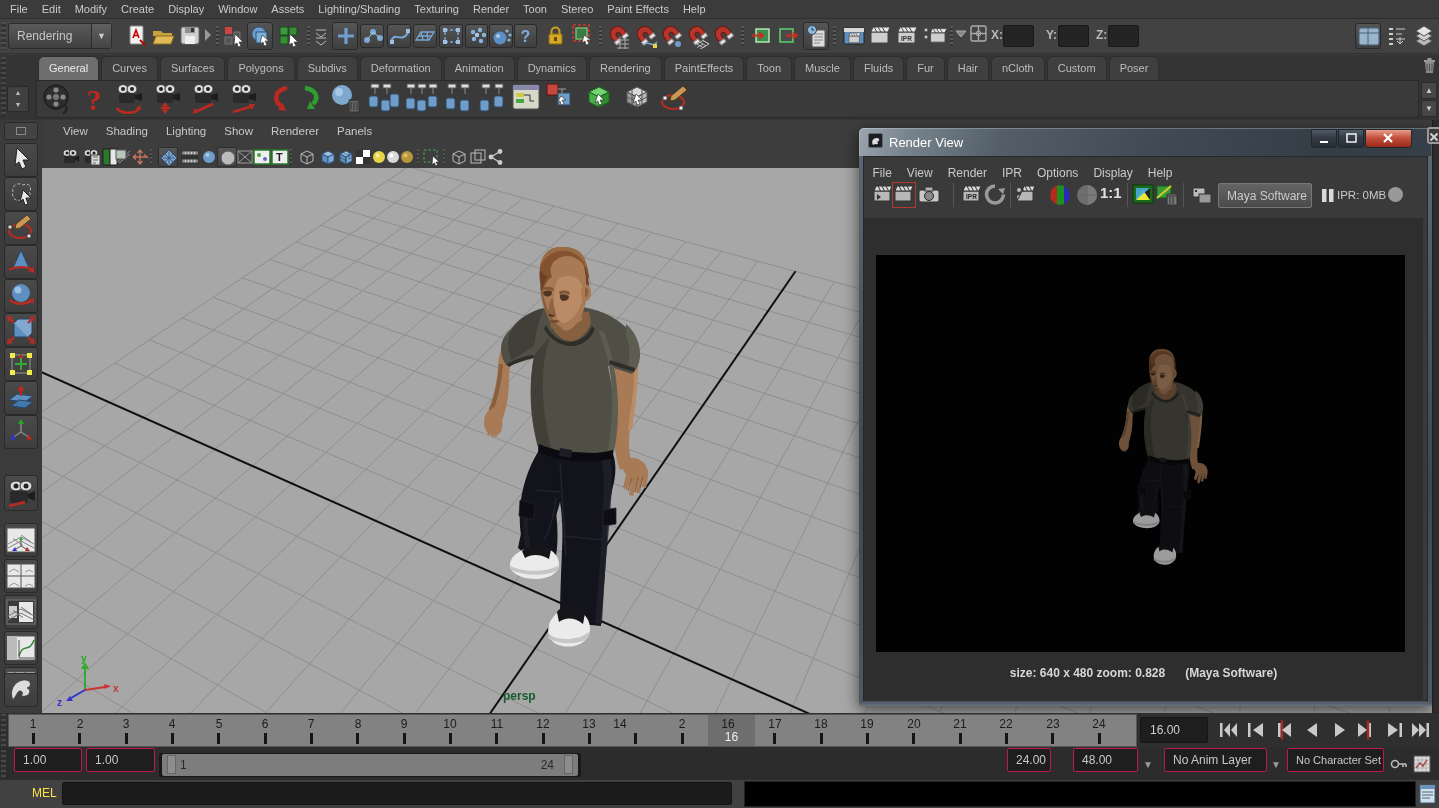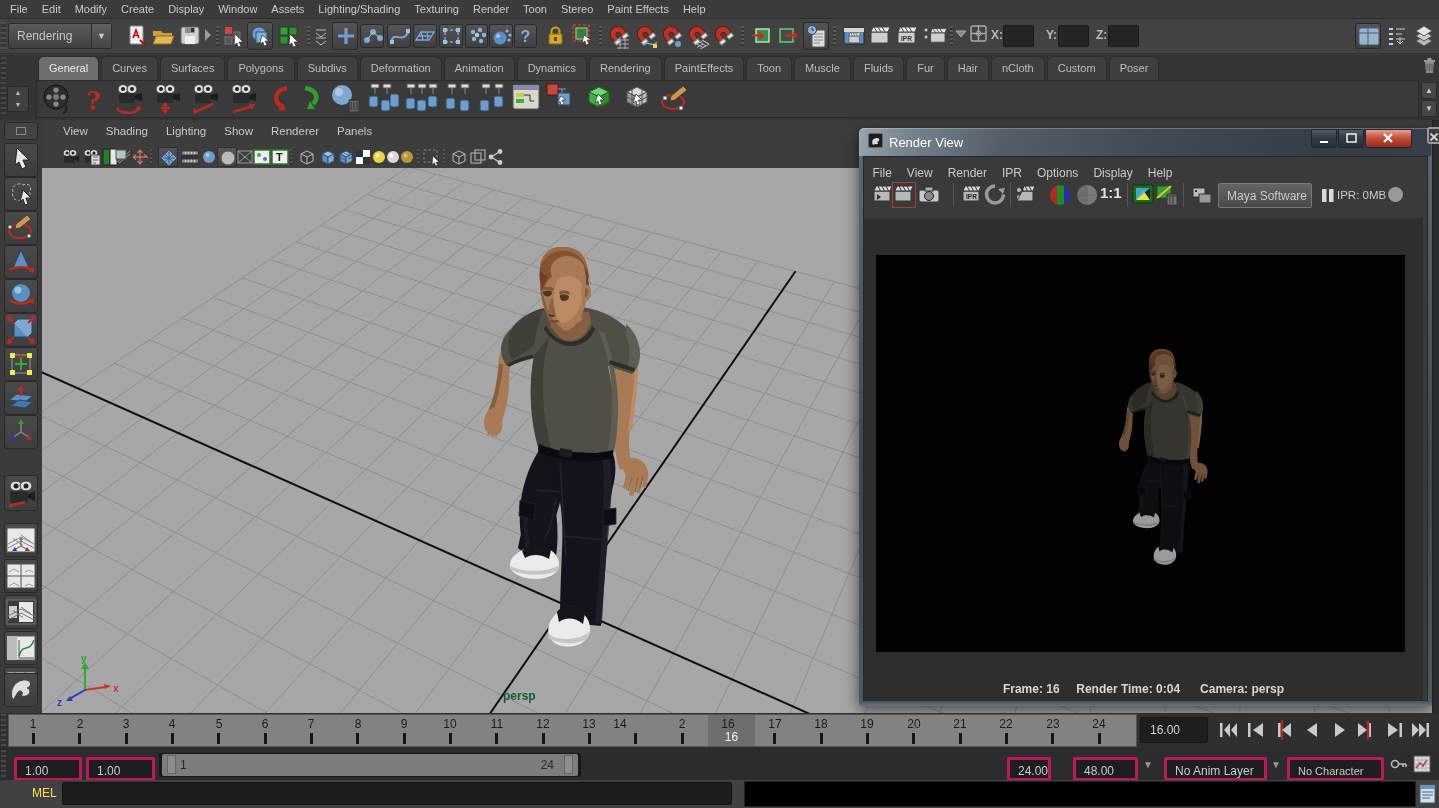--- a/index.html
+++ b/index.html
@@ -31,21 +31,21 @@
 #vp3d{position:absolute;left:0;top:48px;width:1397px;height:545px;background:#a7a7a7;overflow:hidden}
 #timeline{left:0;top:713px;width:1439px;height:35px;background:#2f2f2f}
 #ruler{position:absolute;left:8px;top:1px;width:1129px;height:33px;background:#828282;border:1px solid #555}
 .tnum{position:absolute;top:2px;z-index:2;width:28px;text-align:center;color:#1c1c1c;font-size:12px}
 .tick{position:absolute;top:18px;z-index:1;width:3px;height:11px;background:#151515}
 #curframe{position:absolute;left:699px;top:0;width:47px;height:31px;background:#6e6e6e;z-index:1}
 #curframe div{color:#f0f0f0;font-size:12px;text-align:center;margin-top:15px}
 #framebox{position:absolute;left:1140px;top:4px;width:68px;height:26px;background:#1e1e1e;border:1px solid #161616;
 color:#cfcfcf;font-size:12px;line-height:24px;padding-left:9px;border-radius:2px}
 #rangerow{left:0;top:748px;width:1439px;height:32px;background:#2c2c2c}
-.rfield{position:absolute;top:9px;height:24px;background:#1e1e1e;border:3px solid #be185d;border-radius:2px;
+.rfield{position:absolute;top:0;height:24px;background:#1e1e1e;border:1px solid #be185d;border-radius:2px;
 color:#c8c8c8;font-size:12px;line-height:22px;padding-left:8px}
 #rslider{position:absolute;left:159px;top:5px;width:422px;height:24px;background:#191919;border-radius:2px}
 #rsbar{position:absolute;left:3px;top:1px;width:416px;height:22px;background:#7d7d7d;border-radius:2px;
 color:#2a2a2a;font-size:12px;line-height:22px}
 #cmdrow{left:0;top:780px;width:1439px;height:28px;background:#414141}
 #mel{position:absolute;left:32px;top:6px;color:#fde047;font-size:12px}
 #melin{position:absolute;left:62px;top:2px;width:670px;height:23px;background:#1c1c1c;border:1px solid #141414;border-radius:2px}
 #melout{position:absolute;left:744px;top:1px;width:672px;height:26px;background:#000;border:1px solid #222}
 #rv{left:859px;top:128px;width:573px;height:578px;
 background:linear-gradient(105deg,#9aa5af 0,#77838d 7%,#535e68 20%,#404a54 42%,#353e47 65%,#39424b 100%);
@@ -916,21 +916,21 @@
             <rect x="2" y="2" width="4.5" height="13" fill="#d9d9d9"></rect>
             <rect x="9" y="2" width="4.5" height="13" fill="#d9d9d9"></rect>
           </svg></div>
         <div style="position:absolute;left:472px;top:8px;color:#c9c9c9;font-size:11.5px;white-space:nowrap">IPR: 0MB</div>
         <div style="position:absolute;left:523px;top:6px;width:15px;height:15px;border-radius:8px;background:#999"></div>
       </div>
       <div id="rvcontent">
         <div id="rvblack"><svg width="529" height="397">
             <use href="#person" transform="translate(-18.4,-39.4) scale(0.54)" filter="brightness(0.66) saturate(0.95)"></use>
           </svg></div>
-        <div class="rvstat" style="top:464px">Frame: 16&nbsp;&nbsp;&nbsp;&nbsp;&nbsp;Render Time: 0:04&nbsp;&nbsp;&nbsp;&nbsp;&nbsp;&nbsp;Camera: persp</div>
+        <div class="rvstat" style="top:448px">size: 640 x 480 zoom: 0.828&nbsp;&nbsp;&nbsp;&nbsp;&nbsp;&nbsp;(Maya Software)</div>
       </div>
     </div>
     <div class="abs" style="left:1432px;top:120px;width:7px;height:593px;background:#2b2b2b;border-left:1px solid #1e1e1e"></div>
     <div class="abs" style="left:1427px;top:127px;width:14px;height:17px;background:#3c3c3c;border:2px solid #9a9a9a;border-radius:3px"><svg width="10" height="13">
         <path d="M1.5 3.5 l7 7 M8.5 3.5 l-7 7" stroke="#cfcfcf" stroke-width="2"></path>
       </svg></div>
 <div class="abs" id="timeline">
       <div id="ruler">
         <div class="tnum" style="left:10px">1</div>
         <div class="tick" style="left:23px"></div>

